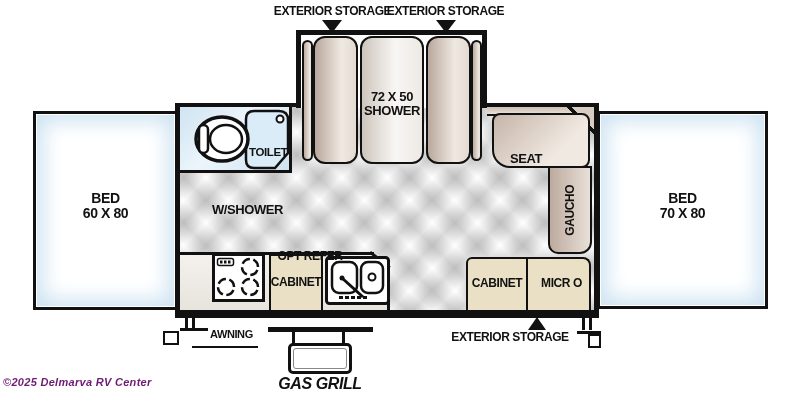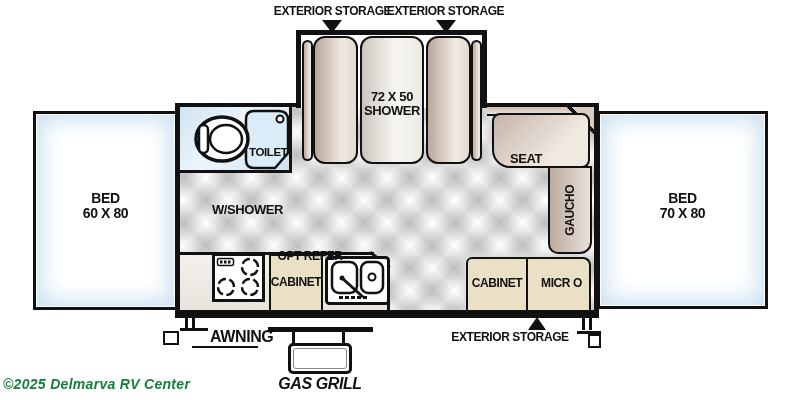--- a/index.html
+++ b/index.html
@@ -138,31 +138,31 @@
   <div class="abs cab" style="left:528px;top:257px;width:63px;height:53px;z-index:3;border-left:none;border-radius:0 8px 0 0;"></div>
   <div class="lbl ctr" style="left:528px;top:277px;width:67px;font-size:12px;z-index:6;">MICR O</div>
 
   <div class="abs tri-up" style="left:528px;top:317px;z-index:5;"></div>
   <div class="lbl ctr" style="left:450px;top:331px;width:120px;font-size:12px;z-index:6;">EXTERIOR STORAGE</div>
 
   <div class="abs blk" style="left:185px;top:317px;width:2.5px;height:12px;z-index:5;"></div>
   <div class="abs blk" style="left:192px;top:317px;width:2.5px;height:12px;z-index:5;"></div>
   <div class="abs blk" style="left:180px;top:328px;width:28px;height:2.5px;z-index:5;"></div>
   <div class="abs" style="left:163px;top:331px;width:16px;height:14px;border:2.5px solid #111;background:#fff;z-index:5;"></div>
-  <div class="lbl" style="left:210px;top:329px;font-size:16px;z-index:6;">AWNING</div>
+  <div class="lbl" style="left:210px;top:329px;font-size:11px;z-index:6;">AWNING</div>
   <div class="abs blk" style="left:192px;top:346px;width:66px;height:2px;z-index:5;"></div>
 
   <div class="abs blk" style="left:268px;top:327px;width:105px;height:4.5px;z-index:5;"></div>
   <div class="abs blk" style="left:292px;top:331px;width:2.5px;height:13px;z-index:5;"></div>
   <div class="abs blk" style="left:342px;top:331px;width:2.5px;height:13px;z-index:5;"></div>
   <div class="abs" style="left:288px;top:343px;width:64px;height:31px;border:3px solid #111;border-radius:5px;background:#fff;z-index:5;">
     <div class="abs" style="left:2px;top:2px;right:2px;bottom:2px;border:1.5px solid #888;border-radius:3px;"></div>
   </div>
   <div class="lbl ctr" style="left:270px;top:376px;width:100px;font-size:16px;z-index:6;font-style:italic;">GAS GRILL</div>
 
   <div class="abs blk" style="left:582px;top:317px;width:2.5px;height:13px;z-index:5;"></div>
   <div class="abs blk" style="left:589px;top:317px;width:2.5px;height:13px;z-index:5;"></div>
   <div class="abs blk" style="left:577px;top:331px;width:24px;height:2.5px;z-index:5;"></div>
   <div class="abs" style="left:588px;top:334px;width:13px;height:14px;border:2.5px solid #111;background:#fff;z-index:5;"></div>
 
-  <div class="lbl" style="left:3px;top:377px;font-size:14px;font-style:italic;color:#15803d;letter-spacing:0.3px;z-index:6;">©2025 Delmarva RV Center</div>
+  <div class="lbl" style="left:3px;top:377px;font-size:11px;font-style:italic;color:#701a75;letter-spacing:0.3px;z-index:6;">©2025 Delmarva RV Center</div>
 
 </div>
 
 </body></html>

